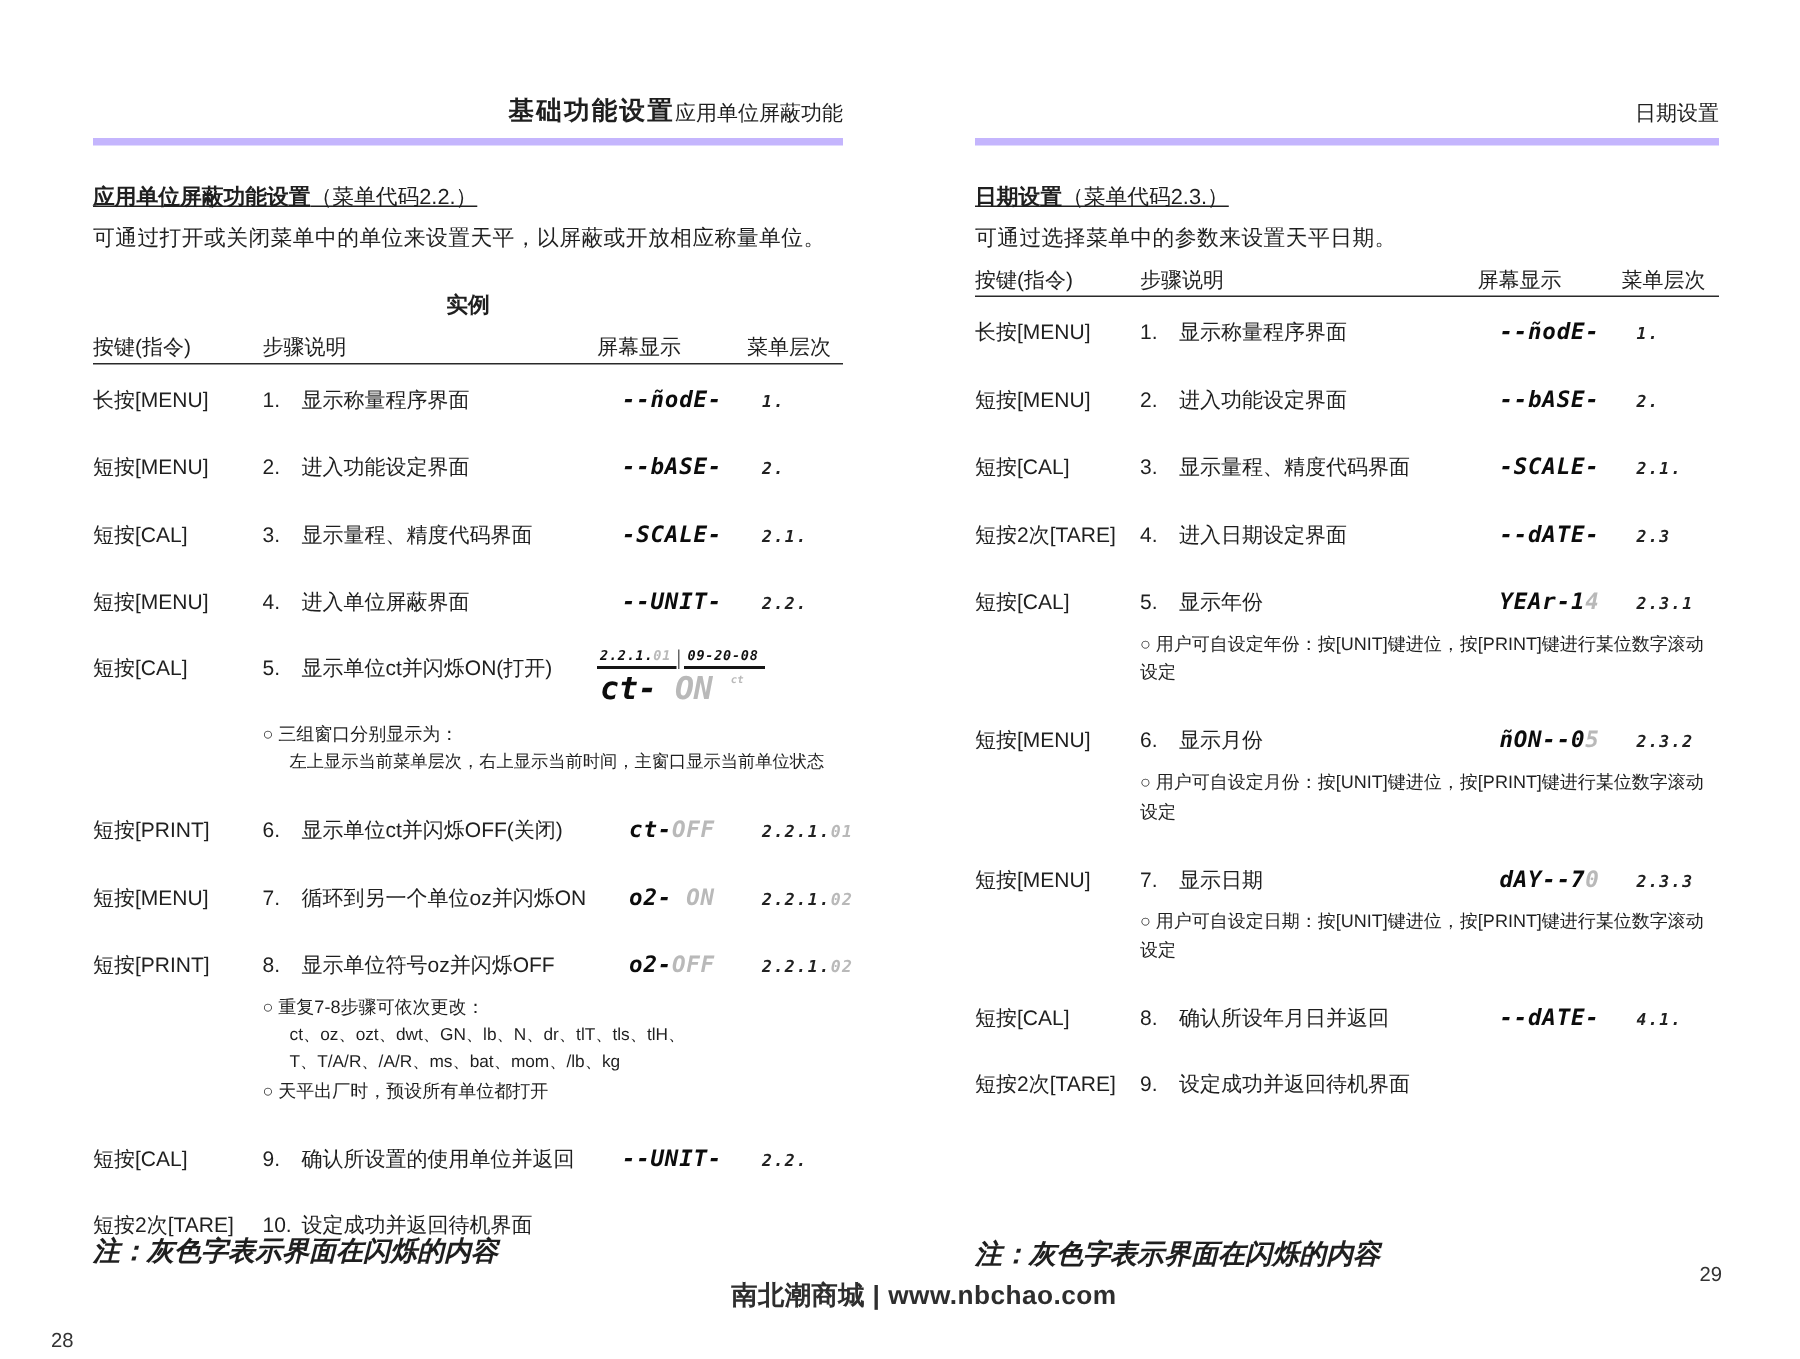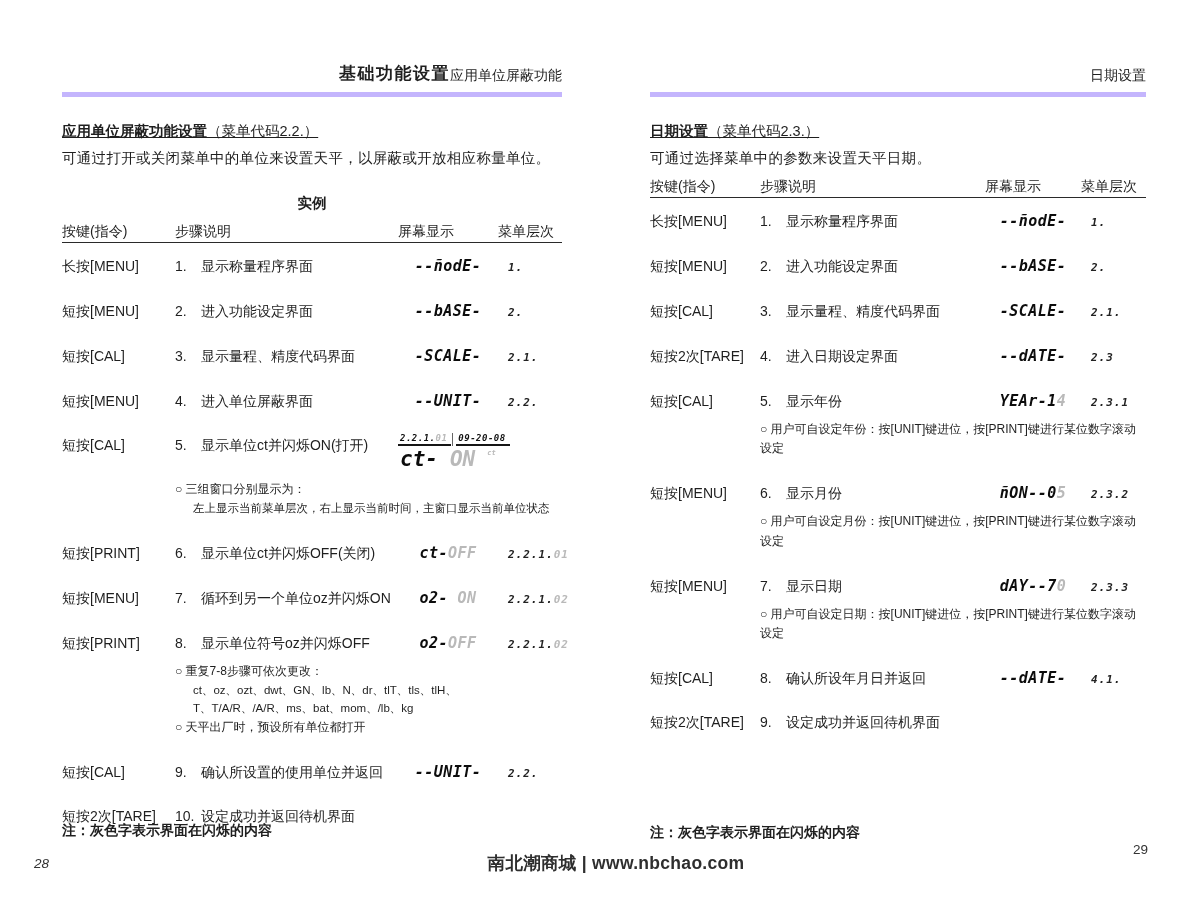--- a/index.html
+++ b/index.html
@@ -49,25 +49,25 @@
   .win-top{display:flex;align-items:flex-end;}
   .win-cell{border-bottom:2px solid #161616;font-family:"DejaVu Sans Mono",monospace;
     font-style:italic;font-weight:bold;font-size:9px;letter-spacing:0.5px;
     padding:0 4px 1px 2px;white-space:pre;color:#111;}
   .win-sep{width:1px;height:13px;background:#666;margin:0 3px 0 1px;}
   .win-main{font-family:"DejaVu Sans Mono",monospace;font-style:italic;font-weight:bold;
     font-size:21px;white-space:pre;padding-left:2px;margin-top:1px;color:#0c0c0c;}
   .win-main .gray{margin-left:12px;}
   .win-mark{font-size:7px;vertical-align:11px;letter-spacing:0;margin-left:1px;}
 
-  .footnote{position:absolute;font-size:14px;font-weight:bold;}
+  .footnote{position:absolute;font-size:18px;font-weight:bold;font-style:italic;}
   #fn-0{left:62px;top:822px;}
   #fn-1{left:650px;top:824px;}
   .page-num{position:absolute;font-size:13.5px;color:#333;}
-  #pn-0{left:34px;top:856px;font-style:italic;}
+  #pn-0{left:34px;top:886px;}
   #pn-1{left:1106px;top:842px;width:42px;text-align:right;}
   .watermark{position:absolute;top:851px;left:0;width:1232px;text-align:center;
     font-size:17.5px;font-weight:600;color:#2e2e2e;letter-spacing:0.3px;}
 </style>
 </head>
 <body>
 
 <div class="page" id="page-0">
   <div class="page-header">
     <span class="title">基础功能设置</span>

